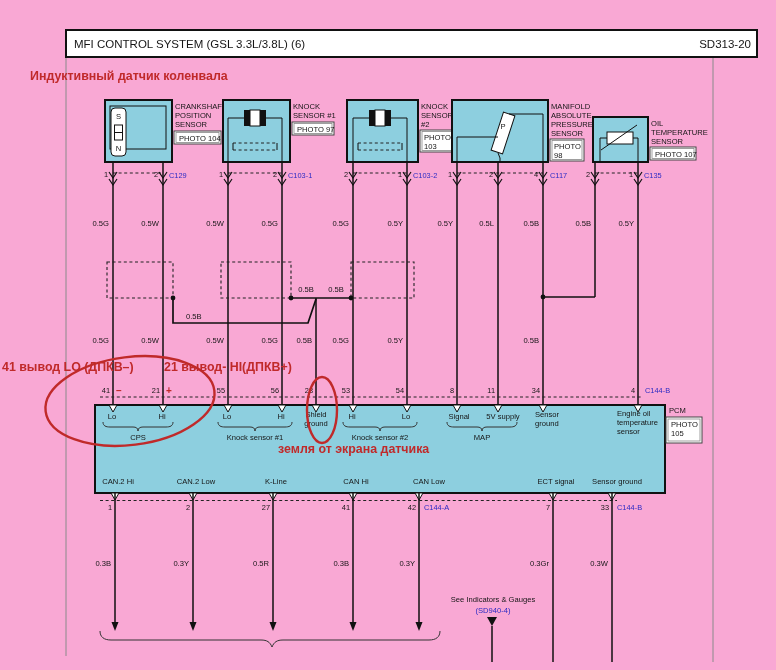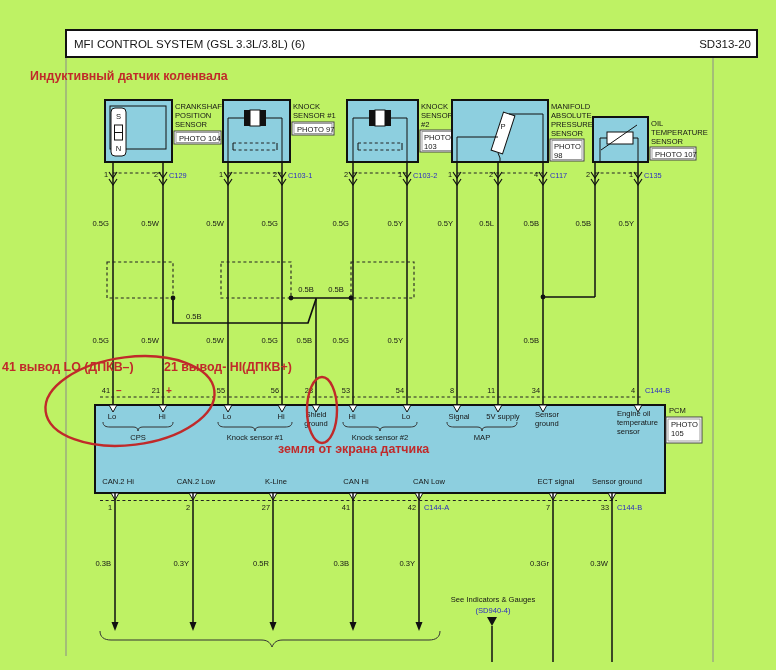--- a/index.html
+++ b/index.html
@@ -1,16 +1,16 @@
 <!DOCTYPE html>
 <html><head>
 <meta charset="utf-8">
 <style>
   html,body{margin:0;padding:0;background:#fff;}
-  .stage{position:relative;width:776px;height:670px;background:#bef264;overflow:hidden;}
+  .stage{position:relative;width:776px;height:670px;background:#f9a8d4;overflow:hidden;}
   svg{display:block;}
   text{font-family:"Liberation Sans",sans-serif;fill:#151515;}
   .lbl{font-size:7.6px;}
   .pinlbl{font-size:7.4px;}
   .ttl{font-size:11.5px;}
   .blue{fill:#2b2bc4;}
   .redtxt{fill:#c02a2a;font-weight:bold;font-size:12.4px;}
   .redsign{fill:#c02a2a;font-weight:bold;font-size:10px;}
   .box{fill:#8dcfdf;stroke:#111;stroke-width:2;}
   .wire{stroke:#111;stroke-width:1.5;}

